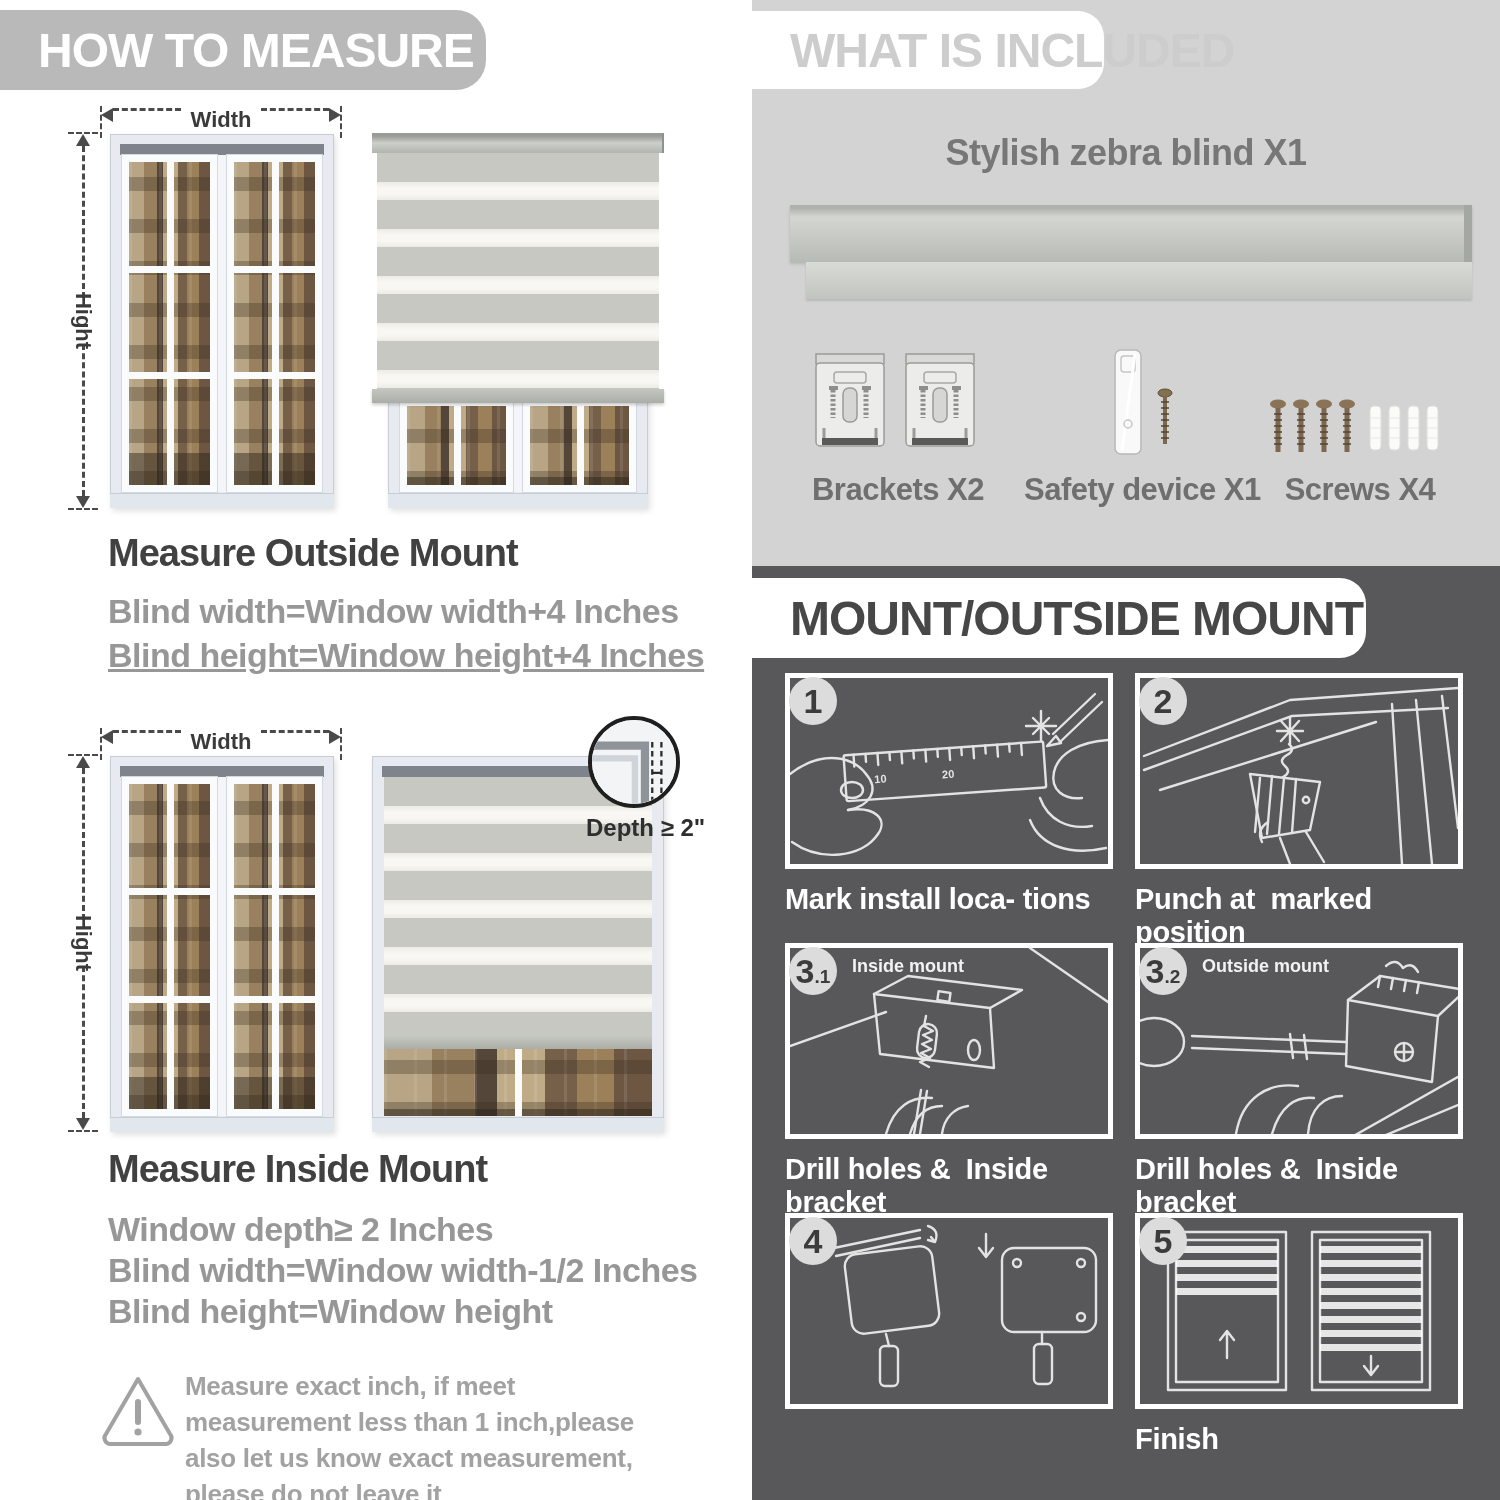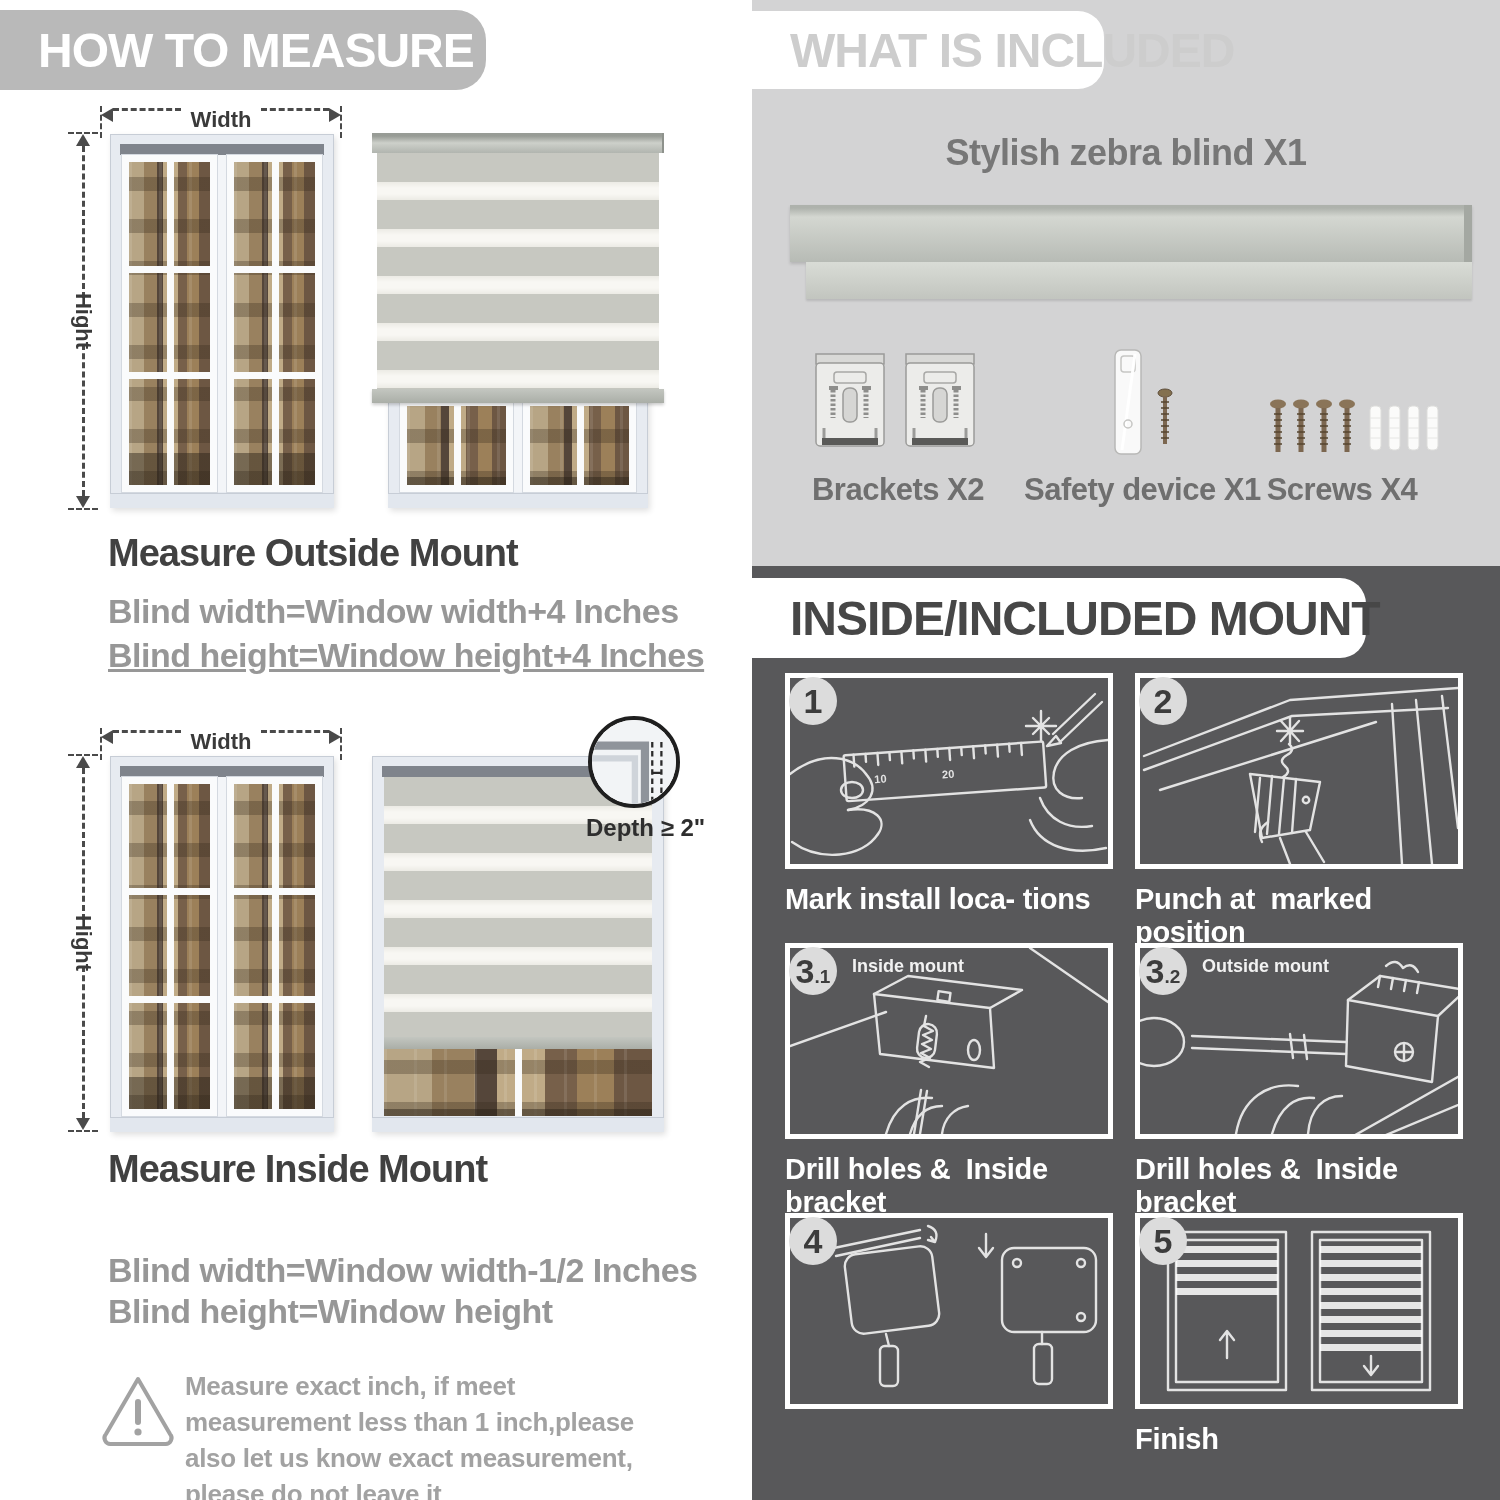--- a/index.html
+++ b/index.html
@@ -245,20 +245,21 @@
       <path d="M-4,28 L58,28 L58,96" fill="none" stroke="#8f949b" stroke-width="9"></path>
       <path d="M-4,42 L47,42 L47,96" fill="none" stroke="#cfd4da" stroke-width="7"></path>
       <path d="M66,24 V92" fill="none" stroke="#2b2b2b" stroke-width="2.5" stroke-dasharray="6 4"></path>
       <path d="M76,24 V92" fill="none" stroke="#2b2b2b" stroke-width="2.5" stroke-dasharray="6 4"></path>
       <path d="M66,58 H76" fill="none" stroke="#2b2b2b" stroke-width="2.5"></path>
     </svg>
   </div>
   <div class="depth-label">Depth ≥ 2"</div>
 
   <div class="lh-head" style="top:1148px;">Measure Inside Mount</div>
+  <div class="lh-line" style="top:1210px;">Window depth≥ 2 Inches</div>
   <div class="lh-line" style="top:1251px;">Blind width=Window width-1/2 Inches</div>
   <div class="lh-line" style="top:1292px;">Blind height=Window height</div>
 
   <svg style="position:absolute;left:100px;top:1372px;" width="76" height="76" viewBox="0 0 76 76">
     <path d="M38,7 L70,62 a6,6 0 0 1 -5,10 H11 a6,6 0 0 1 -5,-10 Z" fill="none" stroke="#a2a2a2" stroke-width="4" stroke-linejoin="round"></path>
     <path d="M38,30 V50" stroke="#a2a2a2" stroke-width="6" stroke-linecap="round"></path>
     <circle cx="38" cy="60" r="3.6" fill="#a2a2a2"></circle>
   </svg>
   <div class="warning-text">Measure exact inch, if meet measurement less than 1 inch,please also let us know exact measurement, please do not leave it</div>
 
@@ -342,26 +343,26 @@
           <path d="M4,20h11 M4,30h11 M4,40h11" stroke="#e6e6e4"></path>
       </g>
       <g transform="translate(155,0)">
         <rect x="4" y="8" width="11" height="44" rx="4" fill="#fbfbfa" stroke="#dddddb"></rect>
           <path d="M4,20h11 M4,30h11 M4,40h11" stroke="#e6e6e4"></path>
       </g>
     </svg>
 
     <div class="item-label" style="left:40px;width:212px;">Brackets X2</div>
     <div class="item-label" style="left:272px;width:220px;">Safety device X1</div>
-    <div class="item-label" style="left:498px;width:184px;">Screws X4</div>
+    <div class="item-label" style="left:516px;width:184px;">Screws X4</div>
   </div>
 
   <div class="panel-dark">
     <div class="pill white">
-      <span>INSIDE/INCLUDED MOUNT</span>
+      <span>MOUNT/OUTSIDE MOUNT</span>
     </div>
 
     <div class="step" style="left:33px;top:107px;">
       <div class="tile">
         <svg viewBox="0 0 318 186" fill="none" stroke="#e3e3e3" stroke-width="2.4" stroke-linecap="round" stroke-linejoin="round">
           <g transform="rotate(-4 160 95)">
             <rect x="55" y="70" width="200" height="46" rx="2"></rect>
             <path d="M65,70v12 M77,70v8 M89,70v12 M101,70v8 M113,70v12 M125,70v8 M137,70v12 M149,70v8 M161,70v12 M173,70v8 M185,70v12 M197,70v8 M209,70v12 M221,70v8 M233,70v12"></path>
             <text x="84" y="100" font-size="11" fill="#e3e3e3" stroke="none" font-weight="bold">10</text>
             <text x="152" y="100" font-size="11" fill="#e3e3e3" stroke="none" font-weight="bold">20</text>

